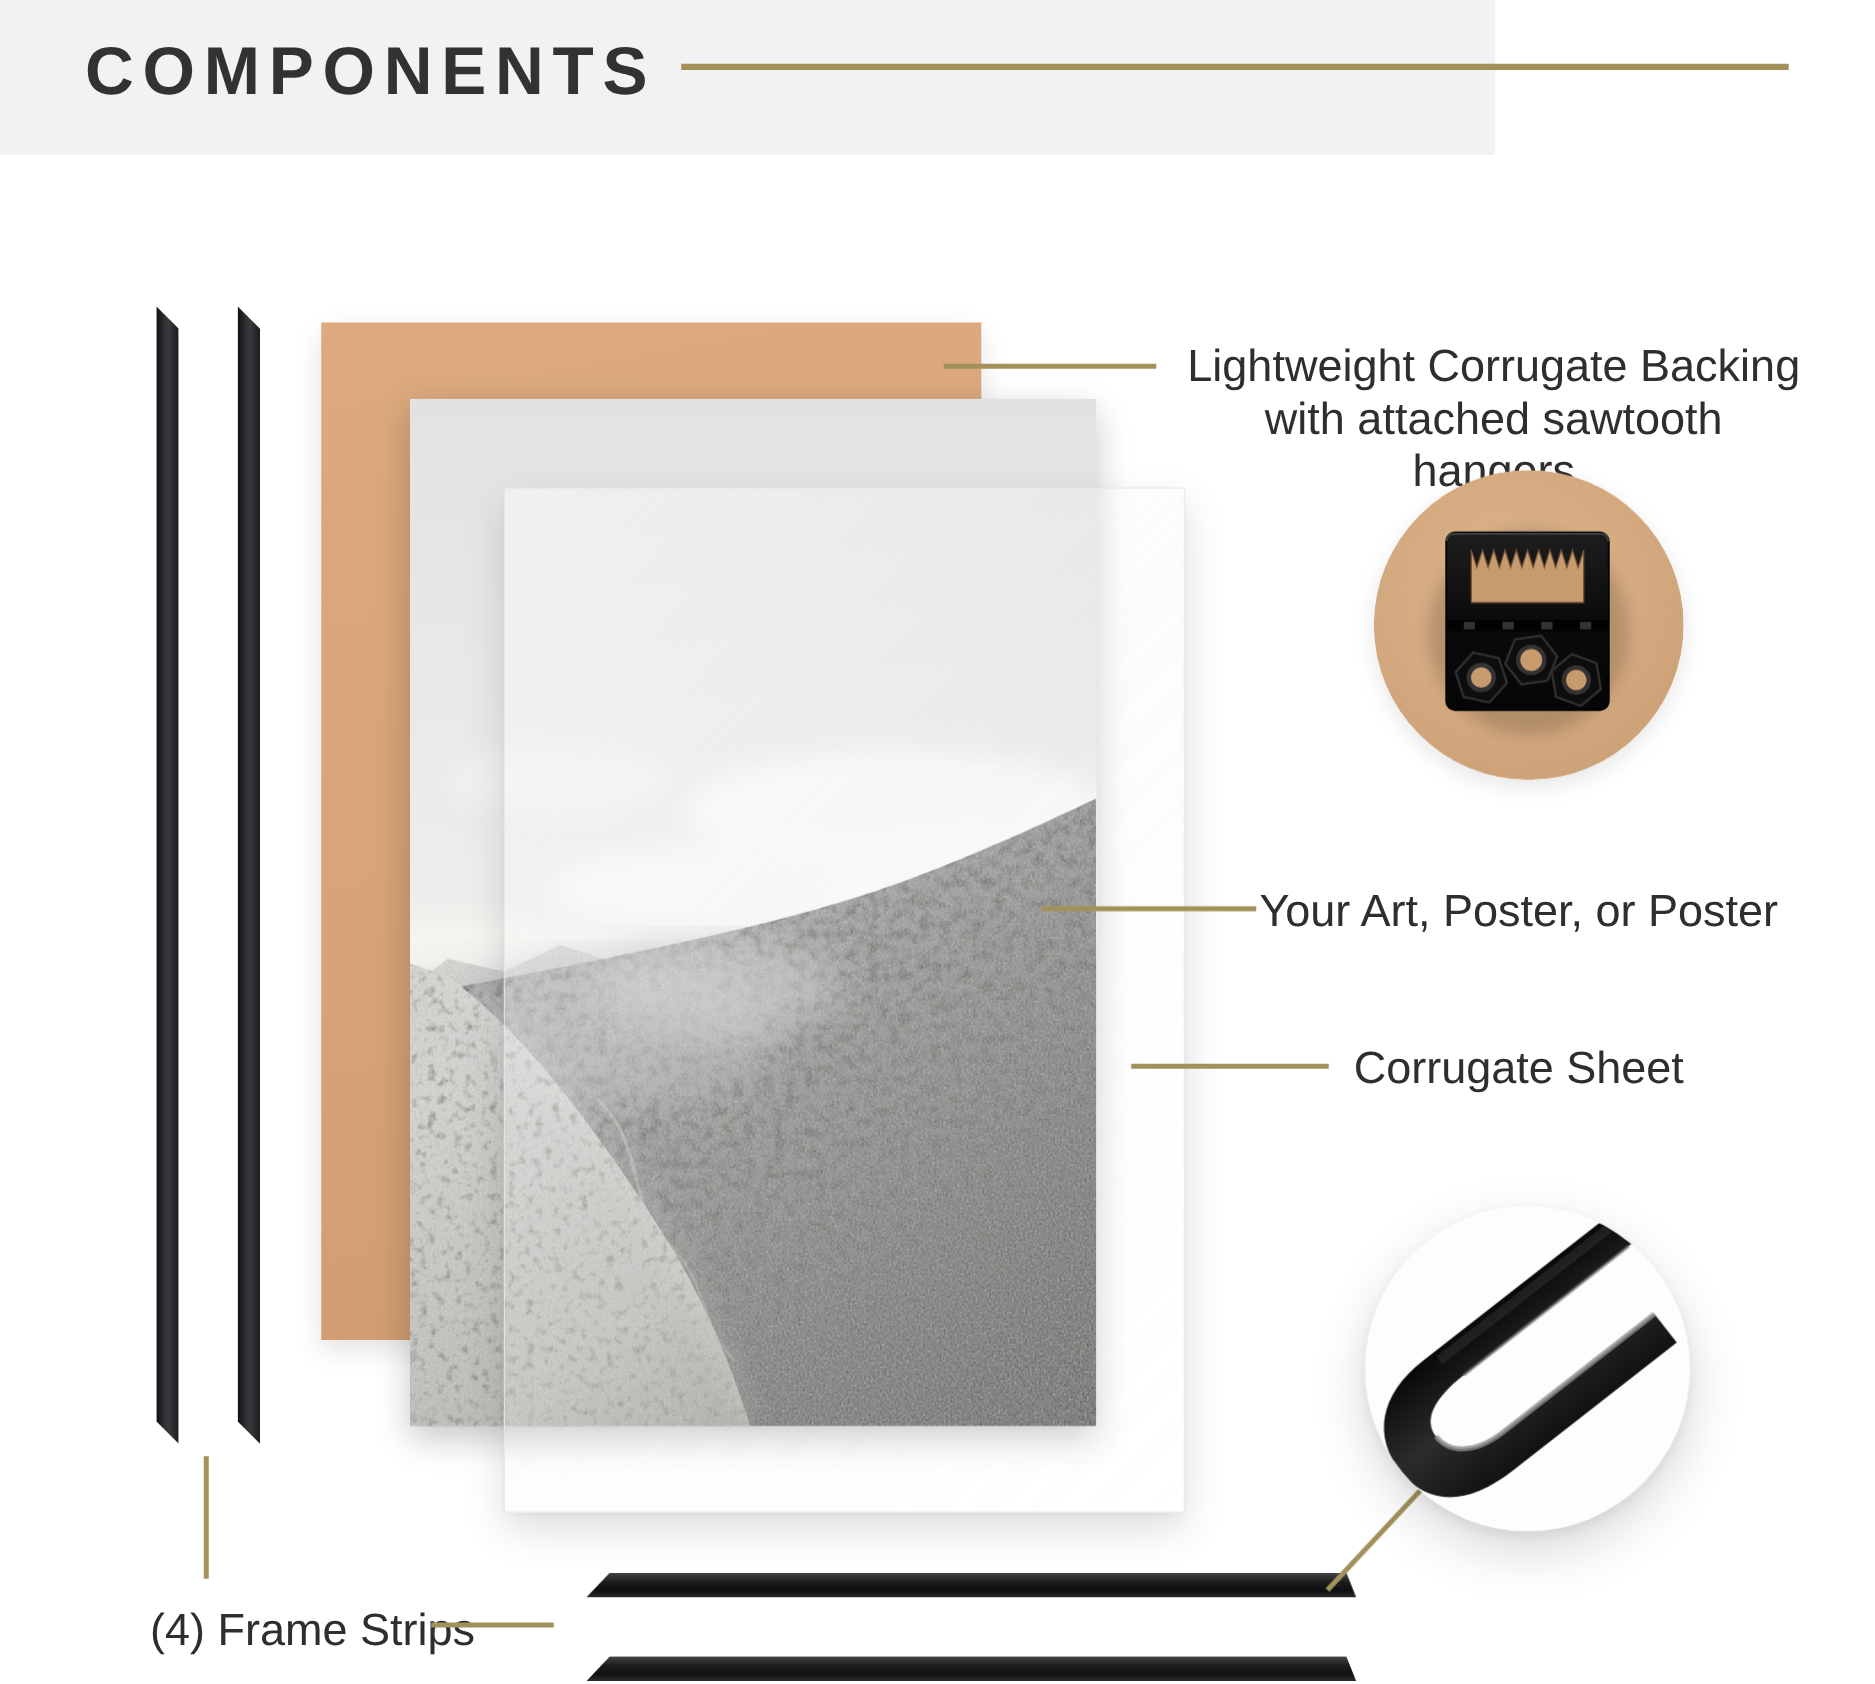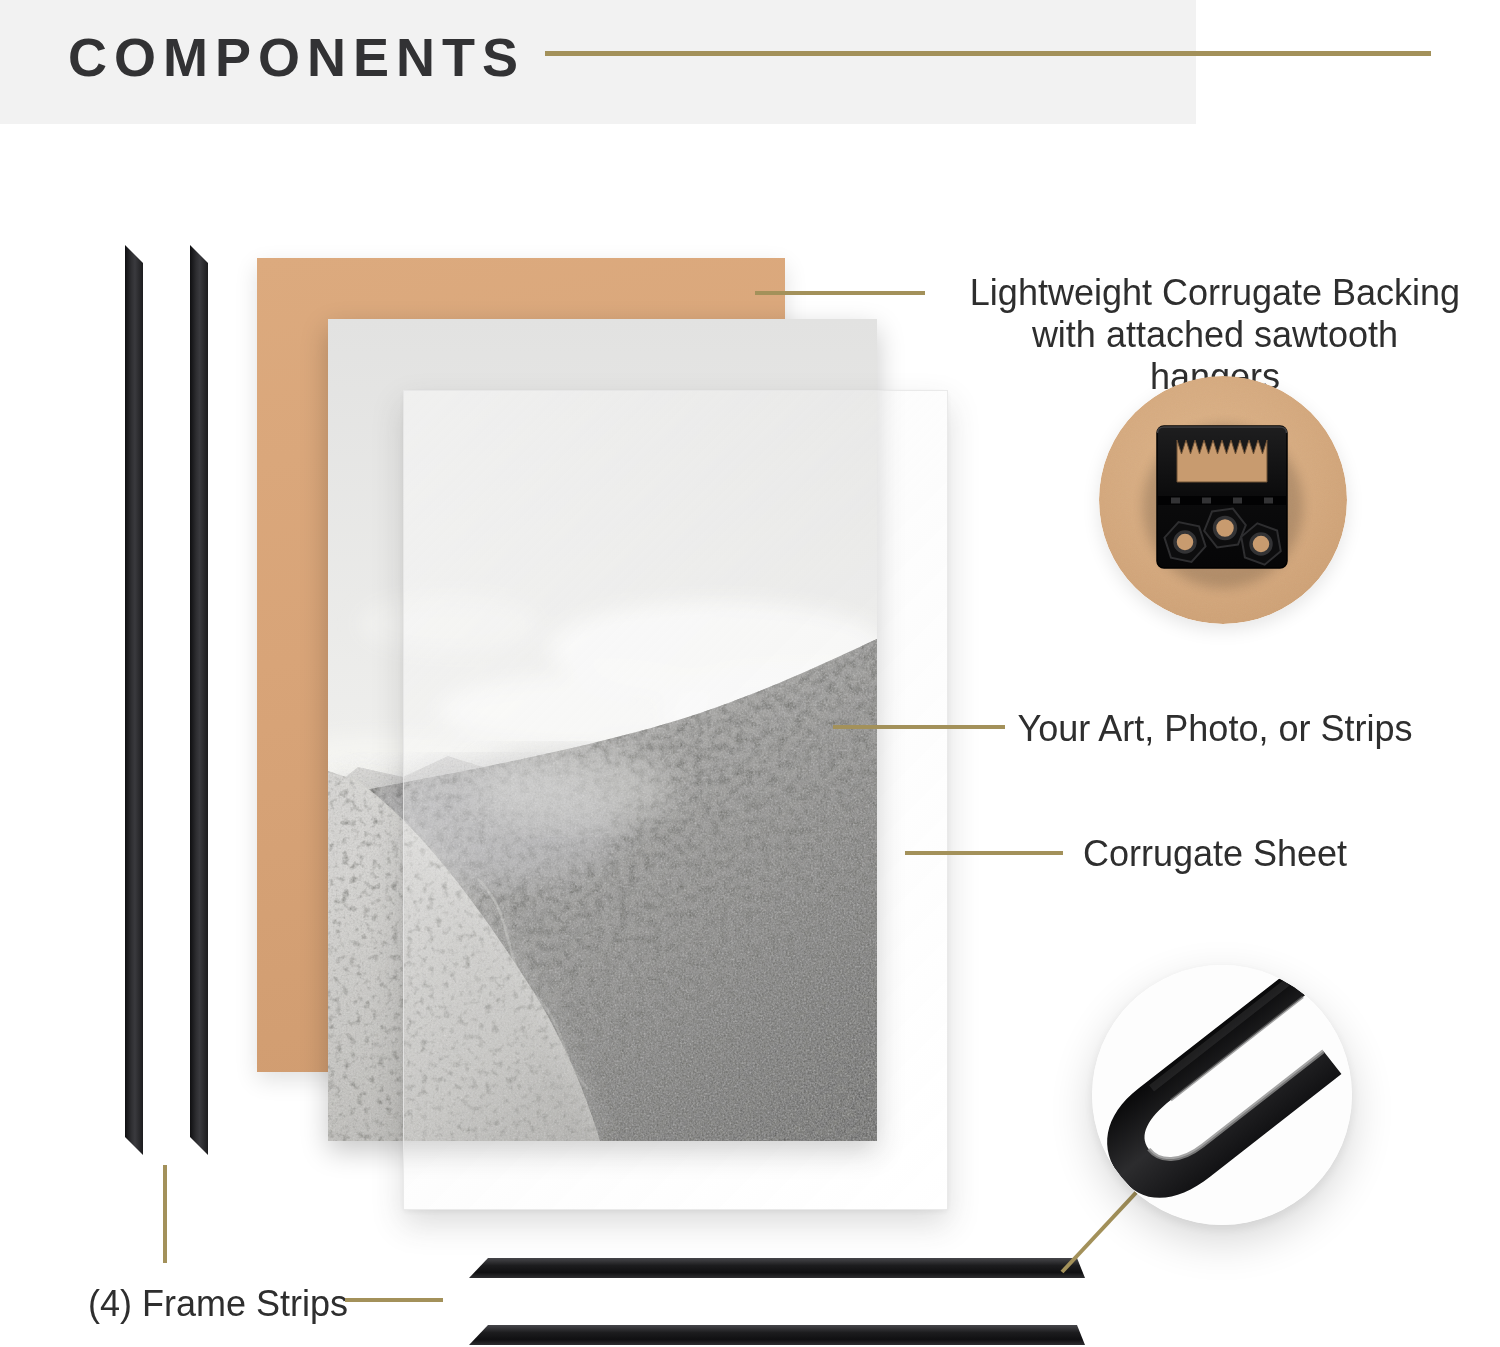--- a/index.html
+++ b/index.html
@@ -17,21 +17,21 @@
   .title-rule{position:absolute;left:545px;top:51px;width:886px;height:5px;background:var(--c-accent_gold);}
 
   
   .gold-h{position:absolute;height:4px;background:var(--c-accent_gold);}
   .gold-v{position:absolute;width:4px;background:var(--c-accent_gold);}
   .gold-diag{position:absolute;height:4px;background:var(--c-accent_gold);
     transform-origin:left center;transform:rotate(-47deg);}
 
   
   .callout{position:absolute;color:var(--c-label_text);font-size:36px;line-height:42px;text-align:center;}
-  .callout.left-align{text-align:left;}
+  .callout.left-align{text-align:left;margin-left:32px;}
 
   
   .vstrip{position:absolute;top:245px;width:18px;height:910px;
     background:linear-gradient(90deg,#0f0f11 0%,#2e2e31 35%,#3a3a3e 55%,#1c1c1e 100%);
     clip-path:polygon(0 0,100% 18px,100% 100%,0 calc(100% - 18px));}
   .hstrip{position:absolute;left:469px;width:616px;height:20px;
     background:linear-gradient(180deg,#46464a 0%,#1c1c1e 38%,#101012 72%,#2e2e31 100%);
     clip-path:polygon(19px 0,calc(100% - 8px) 0,100% 100%,0 100%);}
 
   
@@ -164,21 +164,21 @@
           <path d="M0,452 L30,462 C90,505 150,585 205,672 C235,720 258,775 272,822 L0,822 Z" fill="url(#leftG)"></path>
         </g>
         <path d="M0,452 L30,462 C90,505 150,585 205,672 C235,720 258,775 272,822" stroke="#efefec" stroke-width="5" fill="none" opacity="0.75" filter="url(#blurS)"></path>
       </g>
     </svg>
   </div>
 
   <div class="plexi"></div>
 
   <div class="gold-h" style="left:755px;top:291px;width:170px"></div>
-  <div class="callout" style="left:965px;top:272px;width:500px">
+  <div class="callout" style="left:945px;top:272px;width:500px">
     <div>Lightweight Corrugate Backing</div>
     <div>with attached sawtooth hangers</div>
   </div>
 
   <div class="detail-circle hanger-circle">
     <svg viewBox="0 0 248 248">
       <defs>
         <radialGradient id="cardG" cx="0.45" cy="0.38" r="0.75">
           <stop offset="0" stop-color="#ddb48a"></stop>
             <stop offset="0.6" stop-color="#d3a77c"></stop>
@@ -219,21 +219,21 @@
         <circle cx="126" cy="152" r="10.5" fill="#c89b6f" stroke="#333335" stroke-width="3.5"></circle>
         <g transform="rotate(20 162 168)">
             <polygon points="183,168 172.5,186.2 151.5,186.2 141,168 151.5,149.8 172.5,149.8" fill="#0d0d0e" stroke="#2e2e30" stroke-width="2"></polygon>
           </g>
         <circle cx="162" cy="168" r="10" fill="#c89b6f" stroke="#333335" stroke-width="3.5"></circle>
       </g>
     </svg>
   </div>
 
   <div class="gold-h" style="left:833px;top:725px;width:172px"></div>
-  <div class="callout" style="left:965px;top:708px;width:500px">Your Art, Photo, or Strips</div>
+  <div class="callout" style="left:965px;top:708px;width:500px">Your Art, Poster, or Poster</div>
 
   <div class="gold-h" style="left:905px;top:851px;width:158px"></div>
   <div class="callout" style="left:965px;top:833px;width:500px">Corrugate Sheet</div>
 
   <div class="gold-v" style="left:163px;top:1165px;height:98px"></div>
   <div class="callout left-align" style="left:88px;top:1283px;width:300px">(4) Frame Strips</div>
   <div class="gold-h" style="left:345px;top:1298px;width:98px"></div>
 
   <div class="hstrip" style="top:1258px"></div>
   <div class="hstrip" style="top:1325px"></div>

